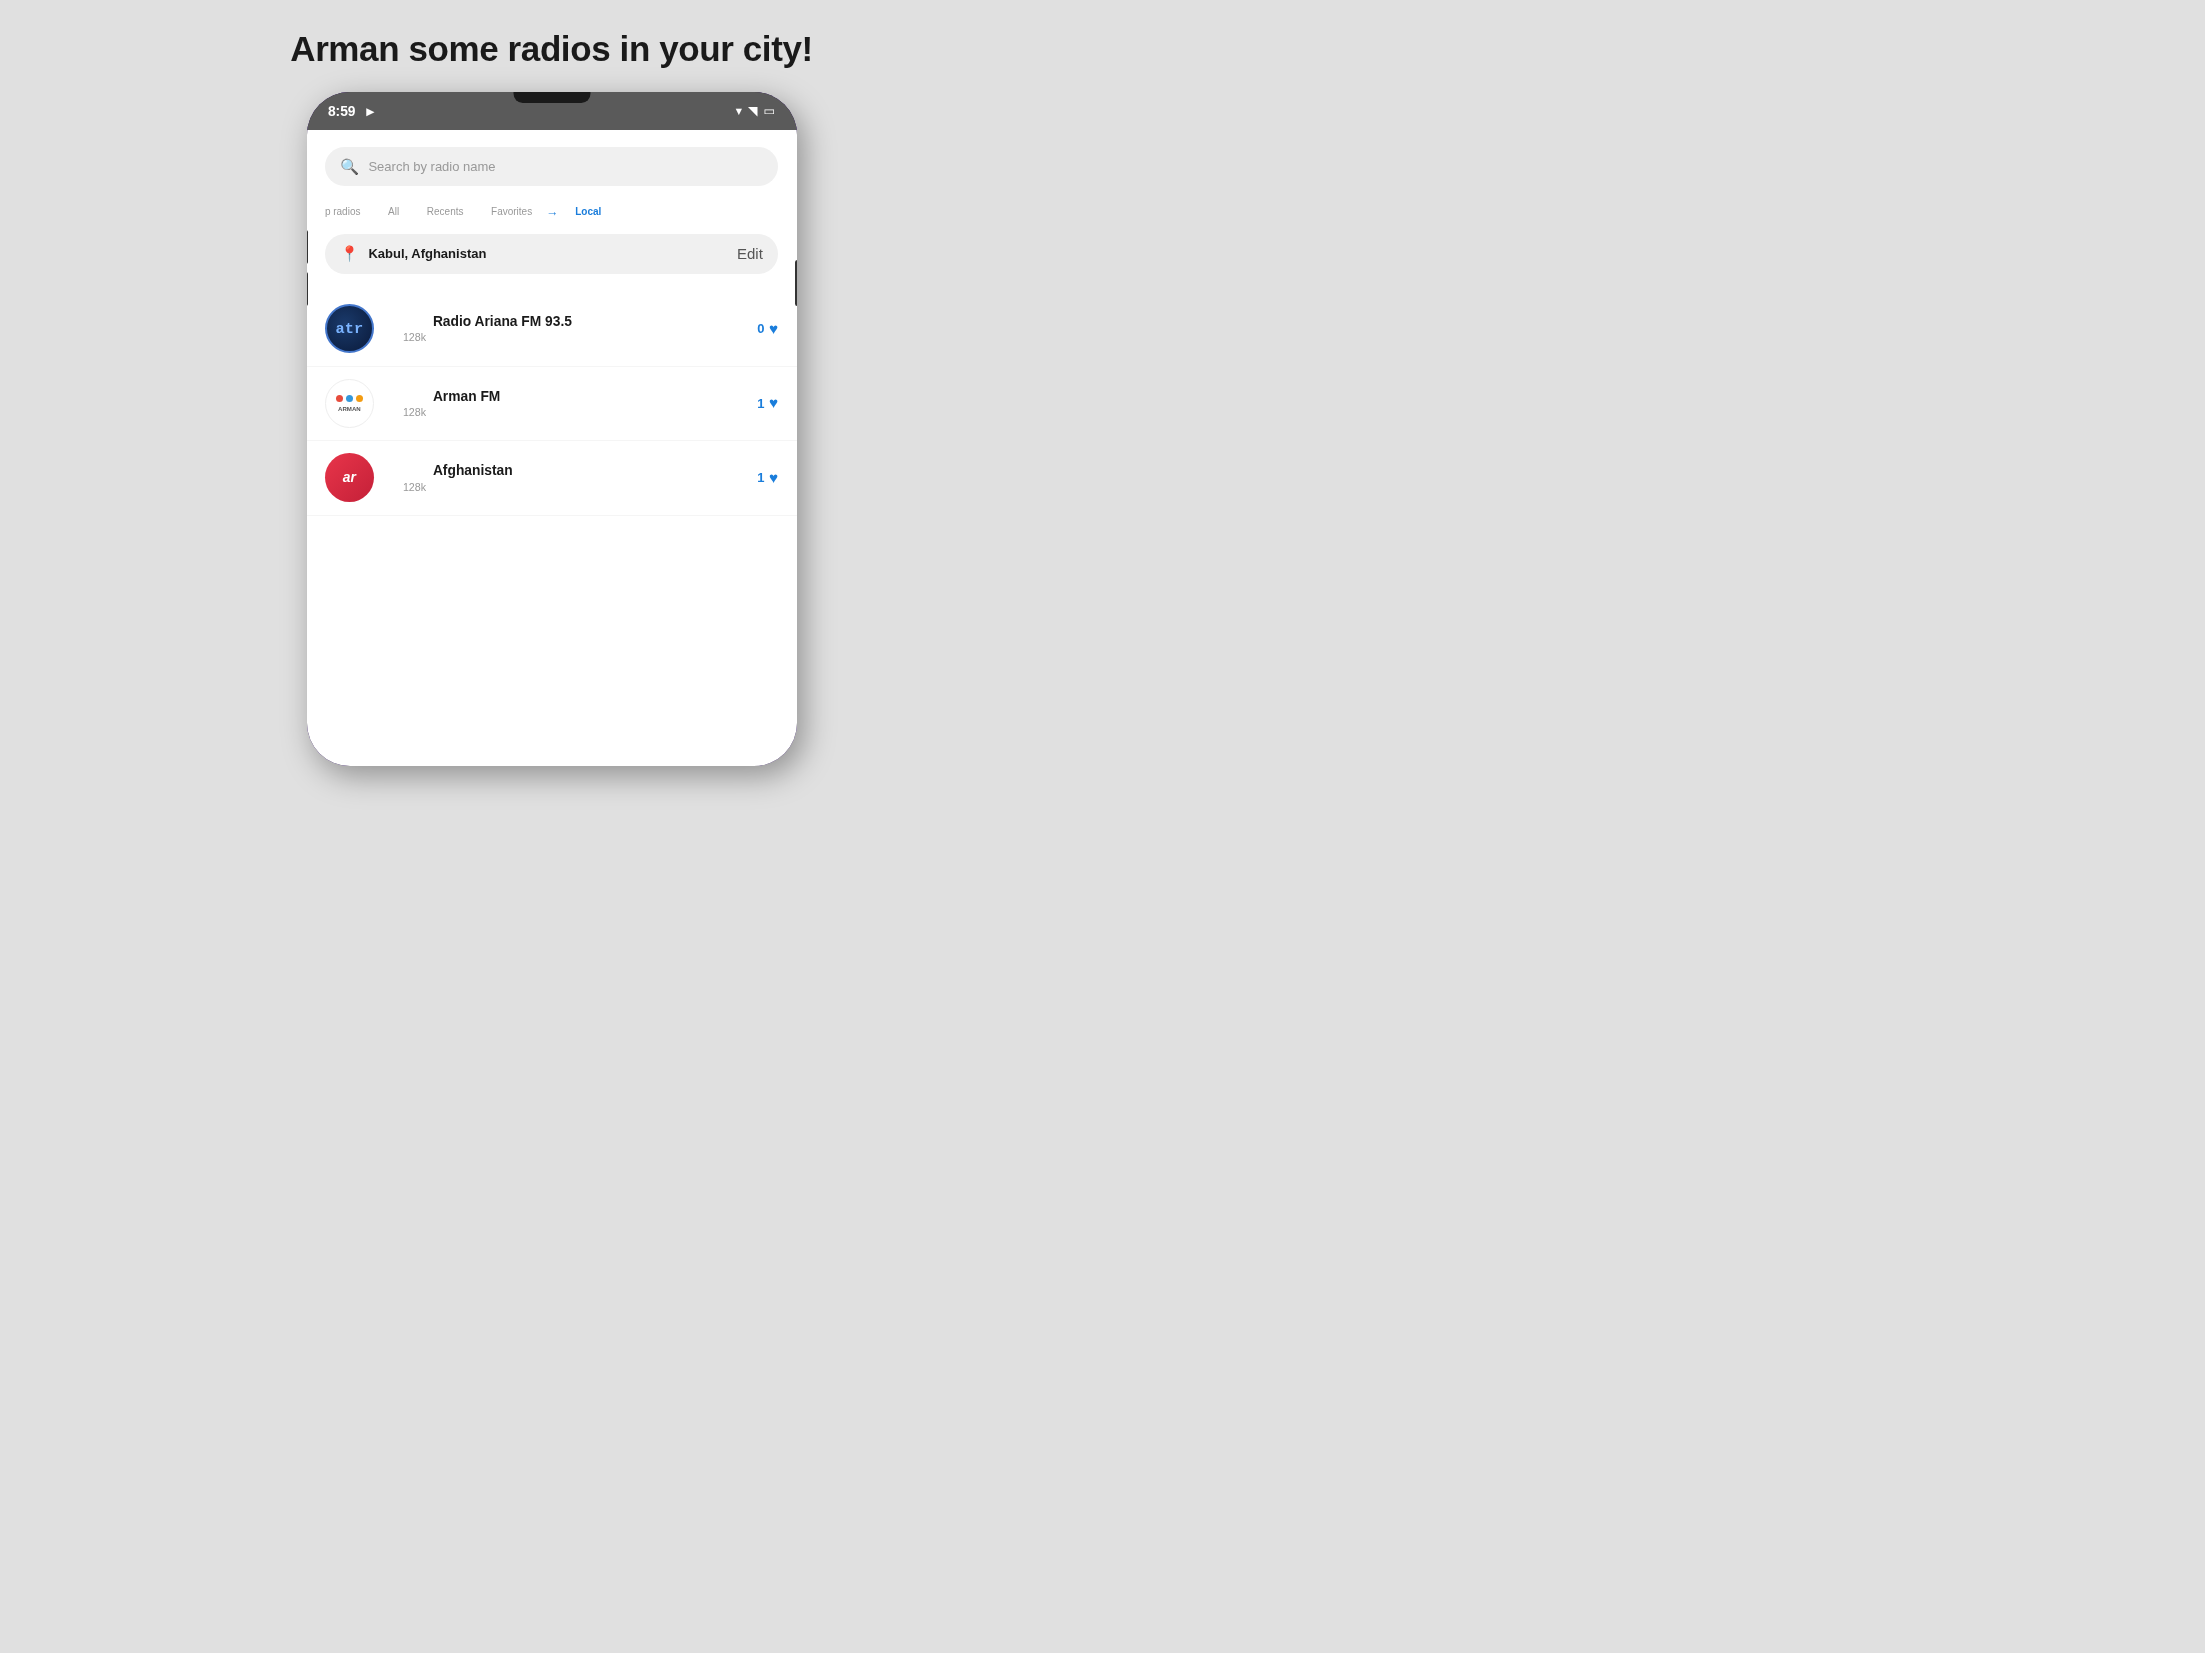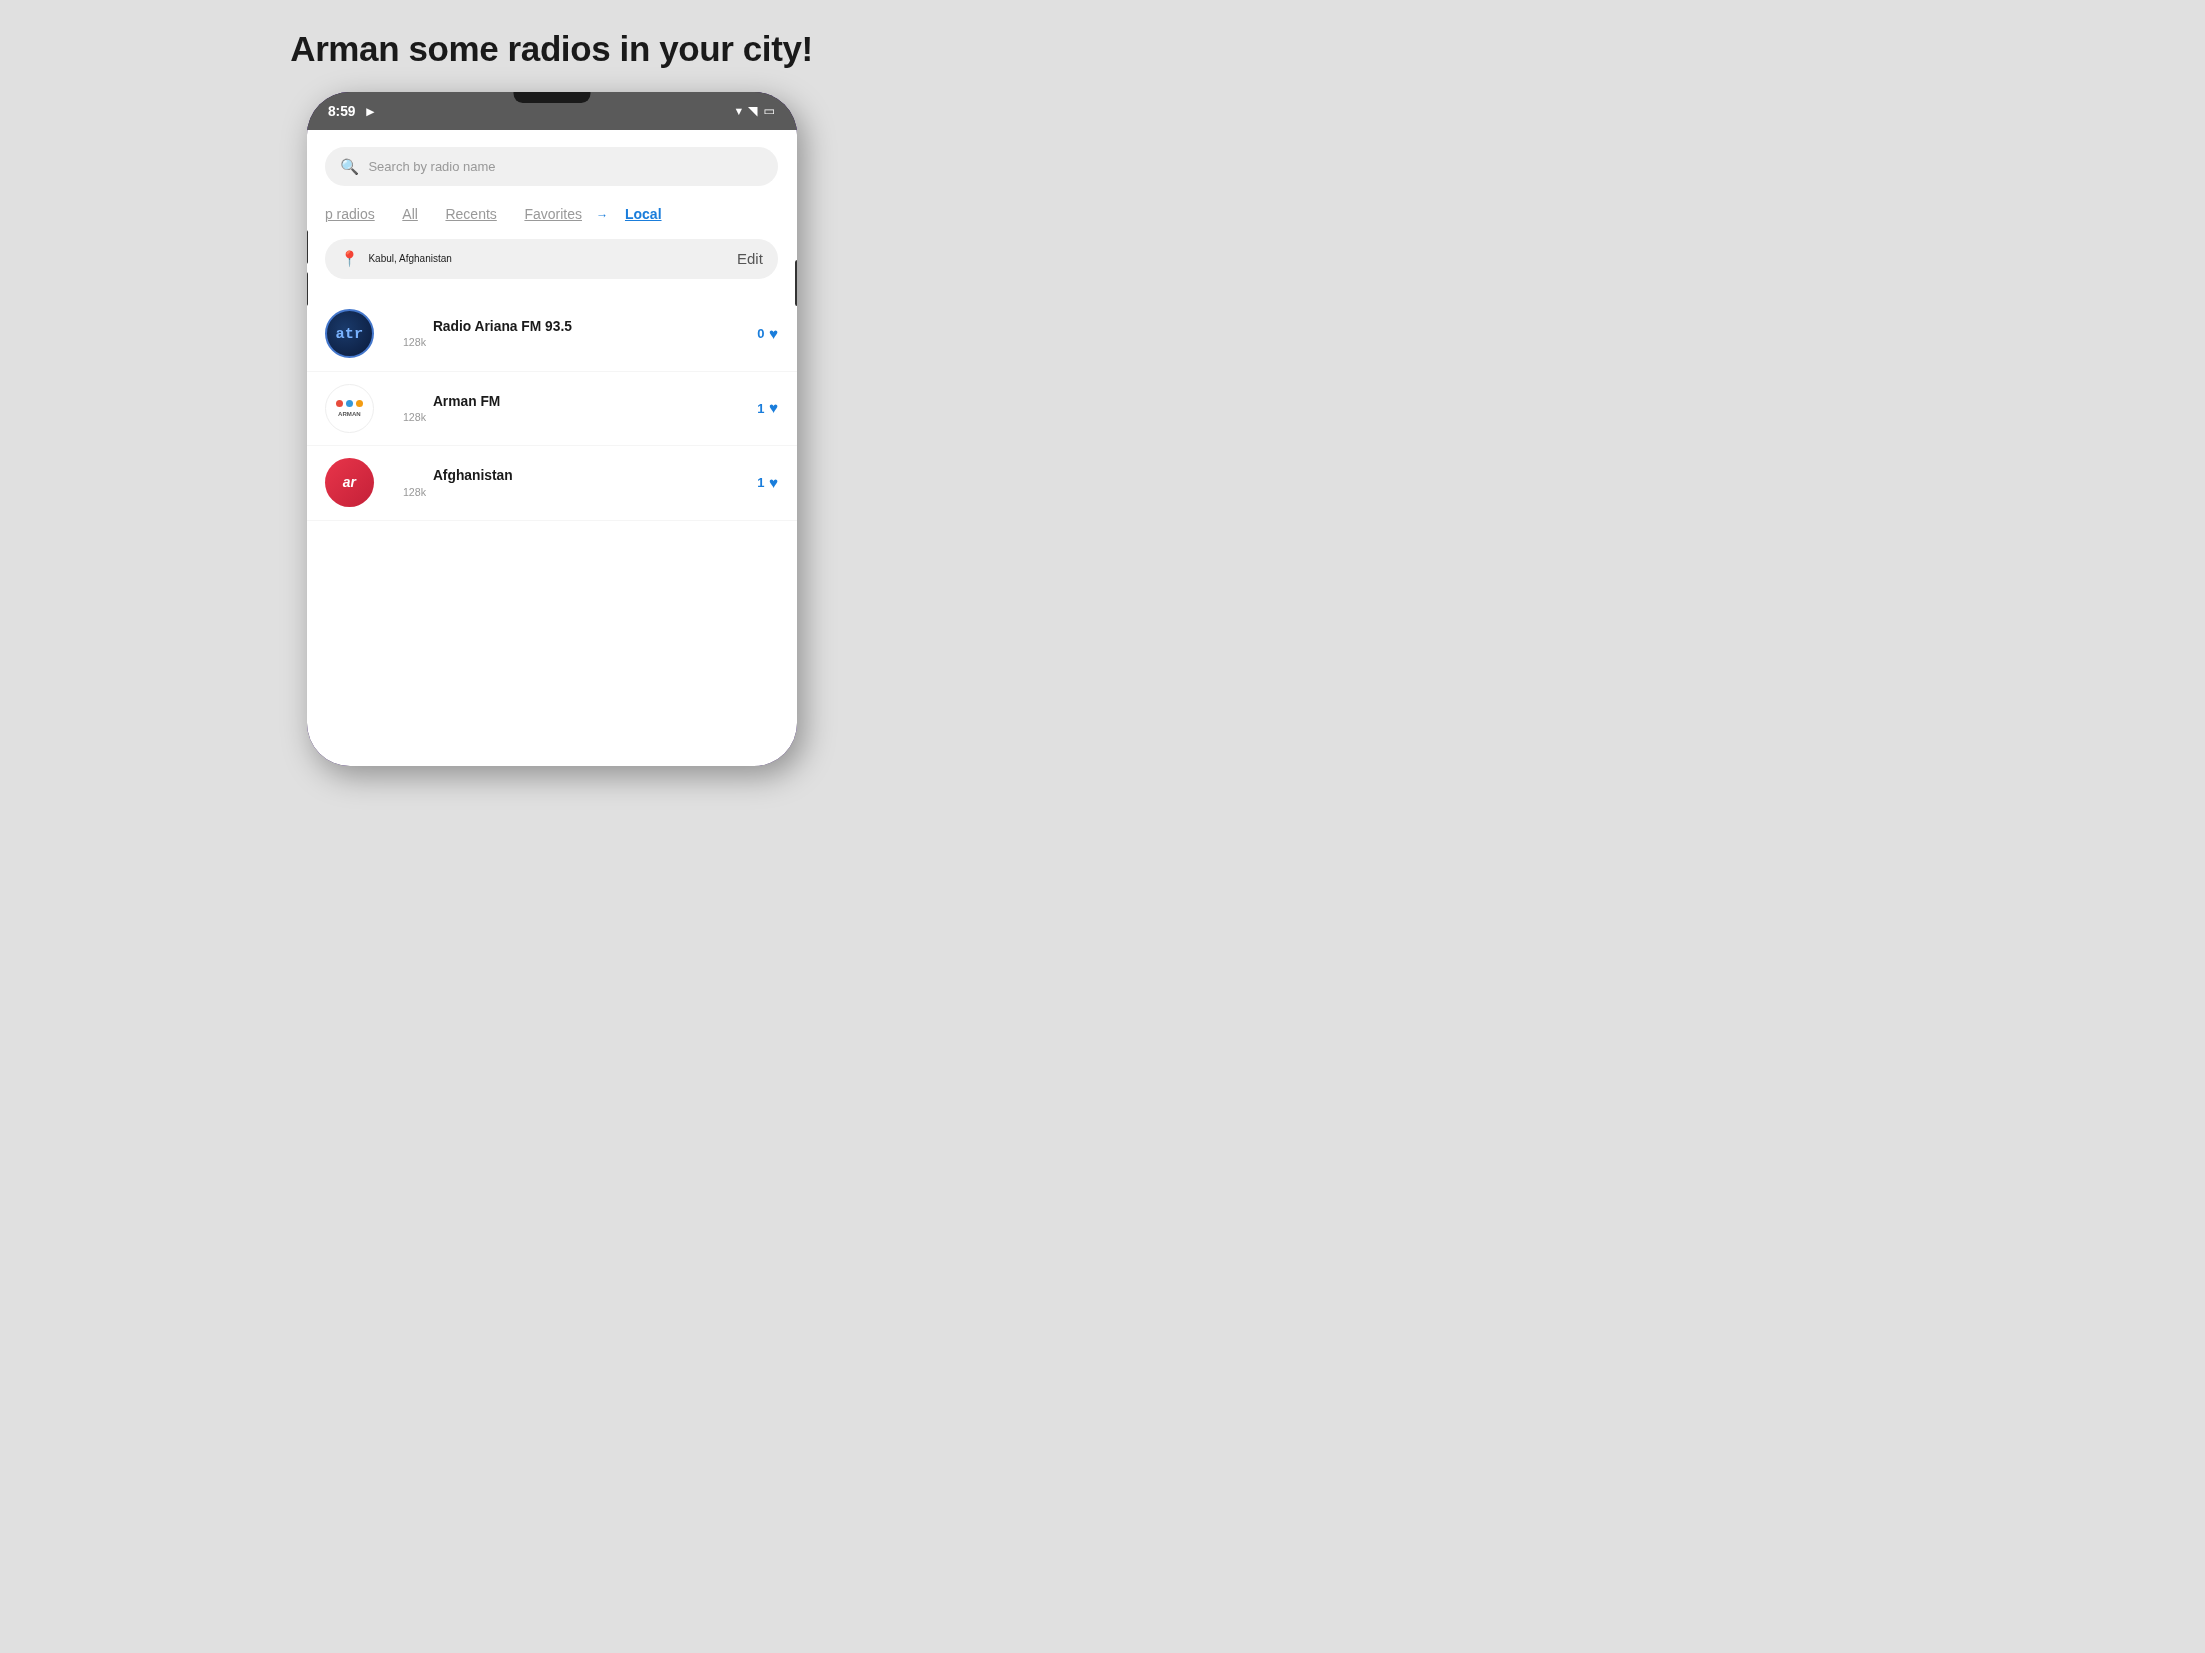--- a/index.html
+++ b/index.html
@@ -123,26 +123,25 @@
     .tabs-container {
       display: flex;
       align-items: center;
       padding: 3.1px 18.4px 9.2px;
       gap: 0;
       overflow: hidden;
     }
 
     .tab-item {
       color: #999;
-      font-size: 14px;
+      font-size: 10px;
       font-weight: 500;
       padding: 4.6px 13.8px;
       white-space: nowrap;
       cursor: pointer;
-      text-decoration: underline;
     }
 
     .tab-item.partial {
       padding-left: 0;
     }
 
     .tab-item.active {
       color: #1a7ddb;
       font-weight: 700;
     }
@@ -172,22 +171,22 @@
       align-items: center;
       gap: 9.2px;
     }
 
     .location-pin {
       color: #555;
       font-size: 15.3px;
     }
 
     .location-name {
-      font-size: 10px;
-      font-weight: 400;
+      font-size: 13px;
+      font-weight: 700;
       color: #1a1a1a;
     }
 
     .location-edit {
       color: #555;
       font-size: 15px;
     }
 
     
     .radio-list {

